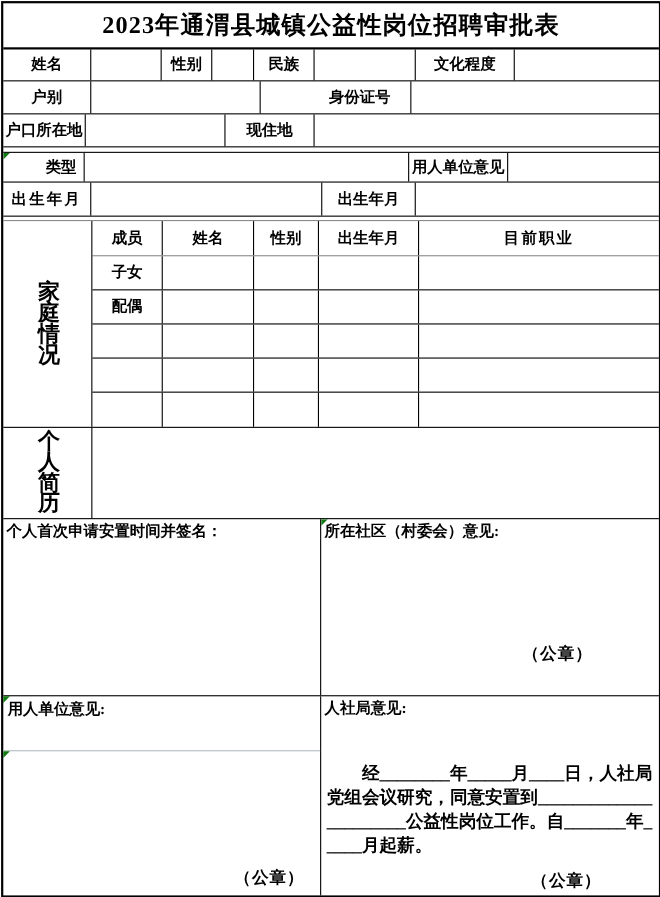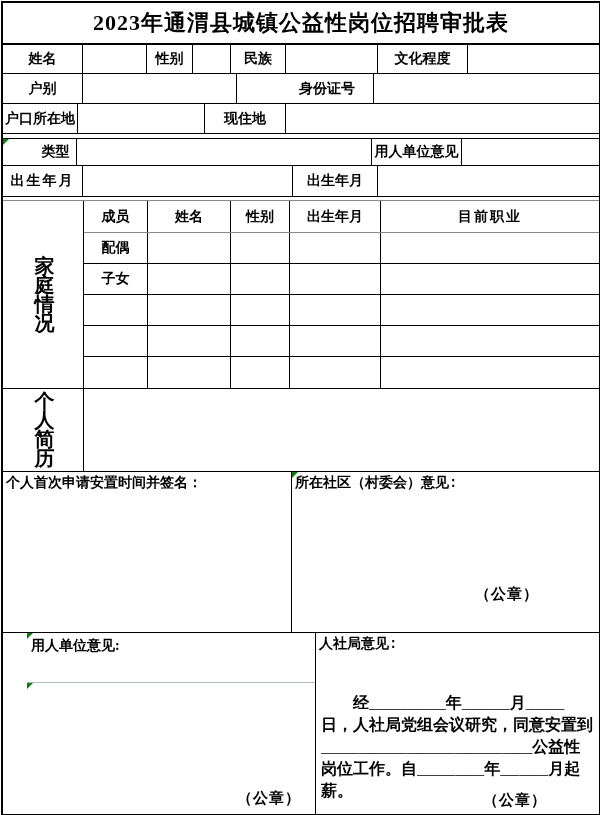--- a/index.html
+++ b/index.html
@@ -23,21 +23,21 @@
   .tl{align-items:flex-start;justify-content:flex-start;padding:2px 3px;}
   .title-row{border-bottom:2px solid #000;align-items:center;justify-content:center;display:flex;}
   .title{font-size:22px;font-weight:bold;letter-spacing:1px;font-family:"Liberation Serif","DejaVu Serif",serif;}
   .vlabel{width:17px;font-size:20px;font-weight:bold;line-height:19px;word-break:break-all;text-align:center;letter-spacing:0;}
   .inner-col{flex:1;display:flex;flex-direction:column;}
   .irow{display:flex;border-bottom:1px solid #000;box-sizing:border-box;flex:0 0 auto;}
   .irow.gray{border-bottom:1px solid #8a8a8a;}
   .irow.noline{border-bottom:none;}
   .tri{position:absolute;top:0;left:0;width:0;height:0;border-top:6px solid #127a12;border-right:6px solid transparent;}
   .seal{position:absolute;font-weight:bold;font-size:15px;letter-spacing:1px;white-space:nowrap;}
-  .bigcell{position:relative;box-sizing:border-box;font-family:Liberation Mono, monospace;}
+  .bigcell{position:relative;box-sizing:border-box;}
   .para{font-weight:bold;font-size:16px;line-height:22px;text-indent:2em;margin:40px 2px 0 2px;word-break:break-all;}
   .subA{height:50px;border-bottom:1px solid #b4bcc0;box-sizing:border-box;position:relative;padding:3px 4px;}
   .subB{flex:1;position:relative;}
   .leftcol{width:289px;border-right:1px solid #000;box-sizing:border-box;display:flex;flex-direction:column;}
 </style>
 </head>
 <body>
 
 <div class="sheet">
 
@@ -130,30 +130,30 @@
           </div>
         <div class="c" style="width:91px;">
             <span class="lab">出生年月</span>
           </div>
         <div class="c last">
             <span class="lab sp">目前职业</span>
           </div>
       </div>
       <div class="irow" style="height:31px;">
         <div class="c" style="width:64px;">
+            <span class="lab">子女</span>
+          </div>
+        <div class="c" style="width:83px;"></div>
+        <div class="c" style="width:59px;"></div>
+        <div class="c" style="width:91px;"></div>
+        <div class="c last"></div>
+      </div>
+      <div class="irow" style="height:31px;">
+        <div class="c" style="width:64px;">
             <span class="lab">配偶</span>
-          </div>
-        <div class="c" style="width:83px;"></div>
-        <div class="c" style="width:59px;"></div>
-        <div class="c" style="width:91px;"></div>
-        <div class="c last"></div>
-      </div>
-      <div class="irow" style="height:31px;">
-        <div class="c" style="width:64px;">
-            <span class="lab">子女</span>
           </div>
         <div class="c" style="width:83px;"></div>
         <div class="c" style="width:59px;"></div>
         <div class="c" style="width:91px;"></div>
         <div class="c last"></div>
       </div>
       <div class="irow" style="height:31px;">
         <div class="c" style="width:64px;"></div>
         <div class="c" style="width:83px;"></div>
         <div class="c" style="width:59px;"></div>
@@ -188,21 +188,21 @@
     <div class="c tl bigcell" style="width:289px;">
       <span class="lab">个人首次申请安置时间并签名：</span>
     </div>
     <div class="c last tl bigcell">
       <span class="tri"></span>
       <span class="lab">所在社区（村委会）意见:</span>
       <span class="seal" style="right:60px;bottom:28px;">（公章）</span>
     </div>
   </div>
 
-  <div class="row noline" style="flex:1;padding-left:24px;">
+  <div class="row noline" style="flex:1;">
     <div class="leftcol">
       <div class="subA">
         <span class="tri"></span>
         <span class="lab">用人单位意见:</span>
       </div>
       <div class="subB">
         <span class="tri"></span>
         <span class="seal" style="right:14px;bottom:6px;">（公章）</span>
       </div>
     </div>

